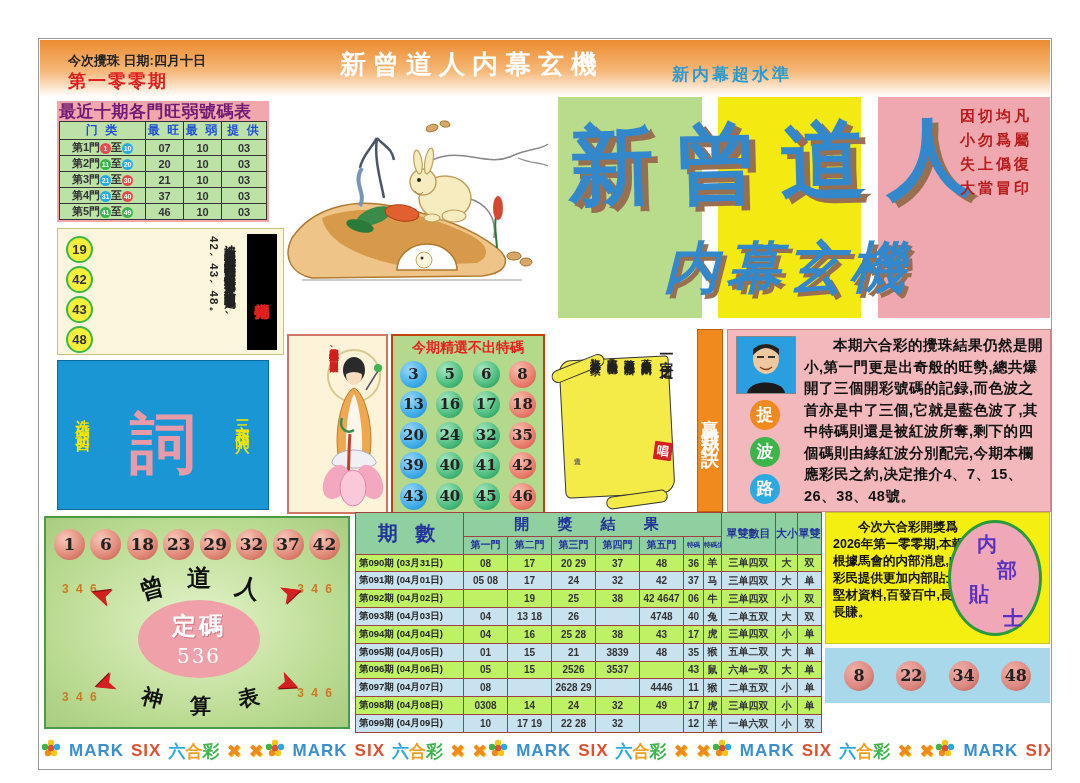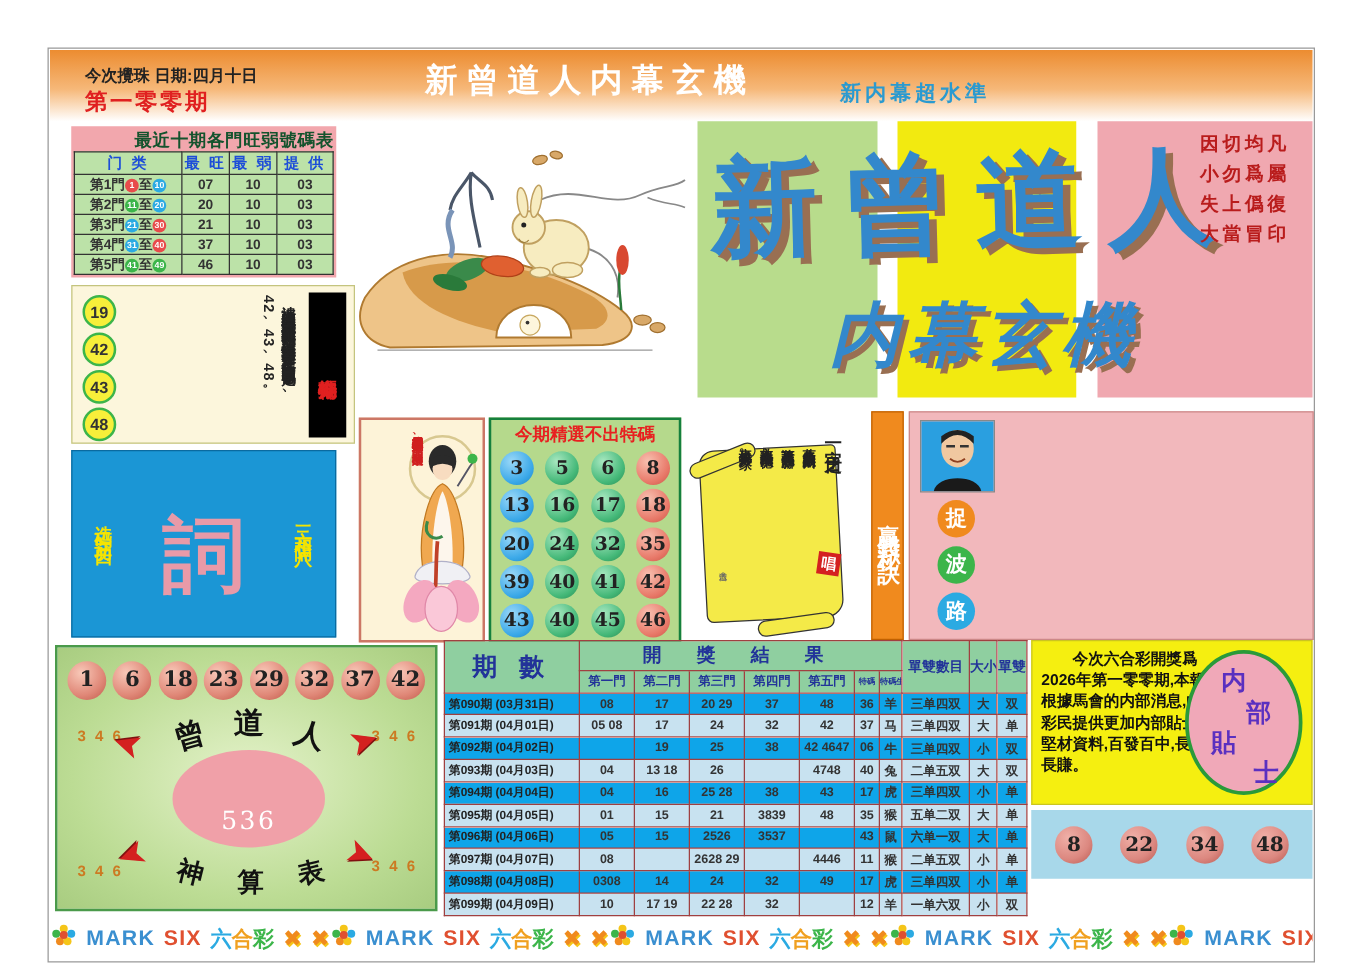--- a/index.html
+++ b/index.html
@@ -10,21 +10,21 @@
   
   .hdr { position:absolute; left:40px; top:40px; width:1010px; height:57px;
          background:linear-gradient(#ec8c30,#f6b879 55%,#ffffff); }
   .hdr-date { position:absolute; left:28px; top:12px; font-size:13px; font-weight:bold; color:#222; }
   .hdr-issue { position:absolute; left:28px; top:29px; font-size:18px; font-weight:bold; color:#e02020; letter-spacing:2px; }
   .hdr-title { position:absolute; left:300px; top:7px; font-size:26px; font-weight:bold; color:#fff; letter-spacing:7px; }
   .hdr-slogan { position:absolute; left:632px; top:23px; font-size:17px; font-weight:bold; color:#2a9ad0; letter-spacing:3px; }
 
   
   .hotweak { position:absolute; left:57px; top:101px; width:212px; height:121px; background:#f2a7ad; padding:2px; }
-  .hw-title { text-align:right; font-size:14px; font-weight:bold; color:#14532d; height:18px; line-height:18px; letter-spacing:0.5px; }
+  .hw-title { text-align:left; font-size:17px; font-weight:bold; color:#701a75; height:18px; line-height:18px; letter-spacing:0.5px; }
   .hw-table { width:100%; border-collapse:collapse; background:#bce2a8; }
   .hw-table td, .hw-table th { border:1px solid #333; font-size:11px; color:#333; text-align:center; height:15px; padding:0; }
   .hw-table th { font-size:12px; font-weight:bold; color:#1d4ed8; letter-spacing:2px; }
   .hw-gate { font-size:10.5px; font-weight:bold; white-space:nowrap; }
   .mb { display:inline-block; width:11px; height:11px; border-radius:50%; color:#fff; font-size:7px; line-height:11px;
         text-align:center; vertical-align:middle; font-weight:bold; }
   .hw-val { color:#555; font-weight:bold; }
 
   
   .intro { position:absolute; left:57px; top:228px; width:227px; height:127px; background:#fcf6dc; border:1px solid #c4c47e; }
@@ -64,21 +64,21 @@
   .or-num { position:absolute; width:100%; text-align:center; top:44px; color:#fff; font-size:20px;
             font-family:"DejaVu Serif",serif; letter-spacing:2px; }
 
   
   .temple { position:absolute; left:287px; top:334px; width:101px; height:180px; background:#fdf3d8; border:2px solid #cc7766; }
   .temple-text { position:absolute; left:4px; top:6px; height:165px; width:46px; writing-mode:vertical-rl;
                  font-size:9px; font-weight:bold; color:#d02020; line-height:1.25; z-index:2; }
   .temple-fig { position:absolute; right:0; bottom:0; }
 
   
-  .nosp { position:absolute; left:391px; top:334px; width:154px; height:180px; background:#b5d98c; border:2px solid #15803d; }
+  .nosp { position:absolute; left:391px; top:334px; width:154px; height:180px; background:#b5d98c; border:2px solid #c2410c; }
   .nosp-title { text-align:center; font-size:14px; font-weight:bold; color:#e82020; margin-top:3px; }
   .nosp-row { display:flex; justify-content:space-between; padding:0 7px; margin-top:3.5px; }
   .nsball { width:27px; height:27px; border-radius:50%; text-align:center; line-height:27px;
             font-size:15px; font-weight:bold; color:#222; font-family:"DejaVu Serif",serif; }
   .nosp-row .nsball:nth-child(1){ background:radial-gradient(circle at 35% 30%,#9ad8f8,#3aa8e8 65%,#1d84c4); }
   .nosp-row .nsball:nth-child(2),
   .nosp-row .nsball:nth-child(3){ background:radial-gradient(circle at 35% 30%,#a8e8c0,#44b878 65%,#2a8a52); }
   .nosp-row .nsball:nth-child(4){ background:radial-gradient(circle at 35% 30%,#f8c0b0,#e87868 65%,#c85444); }
 
   
@@ -125,21 +125,21 @@
   .res-table { width:466px; height:221px; border-collapse:collapse; table-layout:fixed; }
   .res-table td, .res-table th { border:1px solid #a04040; padding:0; text-align:center; overflow:hidden; white-space:nowrap; }
   .res-table th { background:#8fcfa0; color:#223399; }
   .th-period { font-size:20px; letter-spacing:6px; }
   .th-result { font-size:15px; letter-spacing:12px; }
   .th-door { font-size:10px; font-weight:bold; }
   .th-tiny { font-size:6.5px; }
   .th-tail { font-size:11px; }
   .res-table td { font-size:10px; font-weight:bold; color:#333; }
   td.c-period { text-align:left; padding-left:3px; font-size:9.5px; color:#222; }
-  tr.r-pink td { background:#0ea5e9; }
+  tr.r-pink td { background:#bef264; }
   tr.r-blue td { background:#c8e2f0; }
 
   
   .insider { position:absolute; left:825px; top:512px; width:225px; height:132px; background:#f5ef10; border:1px solid #cbc520; }
   .ins-text { position:absolute; left:7px; top:6px; width:134px; font-size:12.5px; font-weight:bold; color:#111;
               line-height:17px; text-indent:2em; }
   .ins-ellipse { position:absolute; right:7px; top:7px; width:94px; height:116px; background:#f0a8b8;
                  border:3px solid #2a9a3a; border-radius:50%; }
   .ins-char { position:absolute; color:#5a30c0; font-size:20px; font-weight:bold; font-family:"DejaVu Serif",serif; }
   .tipwave { position:absolute; left:825px; top:648px; width:225px; height:81px; }
@@ -249,20 +249,21 @@
     <div class="or-346" style="left:16px;top:172px">3 4 6</div>
     <div class="or-346" style="right:14px;top:168px">3 4 6</div>
     <div class="or-arrow" style="left:44px;top:62px;transform:rotate(198deg)">➤</div>
     <div class="or-arrow" style="right:46px;top:58px;transform:rotate(-18deg)">➤</div>
     <div class="or-arrow" style="left:48px;top:150px;transform:rotate(160deg)">➤</div>
     <div class="or-arrow" style="right:48px;top:148px;transform:rotate(22deg)">➤</div>
     <div class="or-char" style="left:94px;top:54px;transform:rotate(-16deg)">曾</div>
     <div class="or-char" style="left:141px;top:44px">道</div>
     <div class="or-char" style="left:190px;top:54px;transform:rotate(16deg)">人</div>
     <div class="or-ellipse">
+      <div class="or-def">定碼</div>
       <div class="or-num">536</div>
     </div>
     <div class="or-char" style="left:96px;top:166px;transform:rotate(14deg);font-size:21px">神</div>
     <div class="or-char" style="left:144px;top:174px;font-size:21px">算</div>
     <div class="or-char" style="left:192px;top:166px;transform:rotate(-14deg);font-size:21px">表</div>
   </div>
 
   <div style="position:absolute;left:282px;top:98px">
     <svg width="268" height="230" viewBox="0 0 268 230">
       <path d="M150,62 C180,48 205,70 230,58 C248,50 258,52 266,46" fill="none" stroke="#888" stroke-width="1.5"></path>
@@ -388,20 +389,21 @@
           <ellipse cx="29" cy="22" rx="13" ry="15" fill="#f0c8a0"></ellipse>
           <path d="M16,18 Q29,4 42,18 L42,12 Q29,2 16,12 Z" fill="#222"></path>
           <path d="M20,20 h7 M31,20 h7" stroke="#333" stroke-width="2"></path>
           <path d="M23,30 Q29,35 35,30" stroke="#904020" stroke-width="1.5" fill="none"></path>
           <path d="M10,56 C12,42 46,42 48,56 Z" fill="#1a1a1a"></path>
         </svg>
       </div>
       <div class="ws-ball" style="top: 70px; background: rgb(240, 138, 30);">捉</div>
       <div class="ws-ball" style="top: 107px; background: rgb(60, 181, 74);">波</div>
       <div class="ws-ball" style="top: 144px; background: rgb(43, 170, 226);">路</div>
+      <div class="ws-text">本期六合彩的攪珠結果仍然是開小,第一門更是出奇般的旺勢,總共爆開了三個開彩號碼的記録,而色波之首亦是中了三個,它就是藍色波了,其中特碼則還是被紅波所奪,剩下的四個碼則由綠紅波分別配完,今期本欄應彩民之約,决定推介4、7、15、26、38、48號。</div>
     </div>
   </div>
 
   <div class="results">
     <table class="res-table">
       <colgroup>
         <col style="width:108px">
           <col style="width:44px">
           <col style="width:44px">
           <col style="width:44px">

